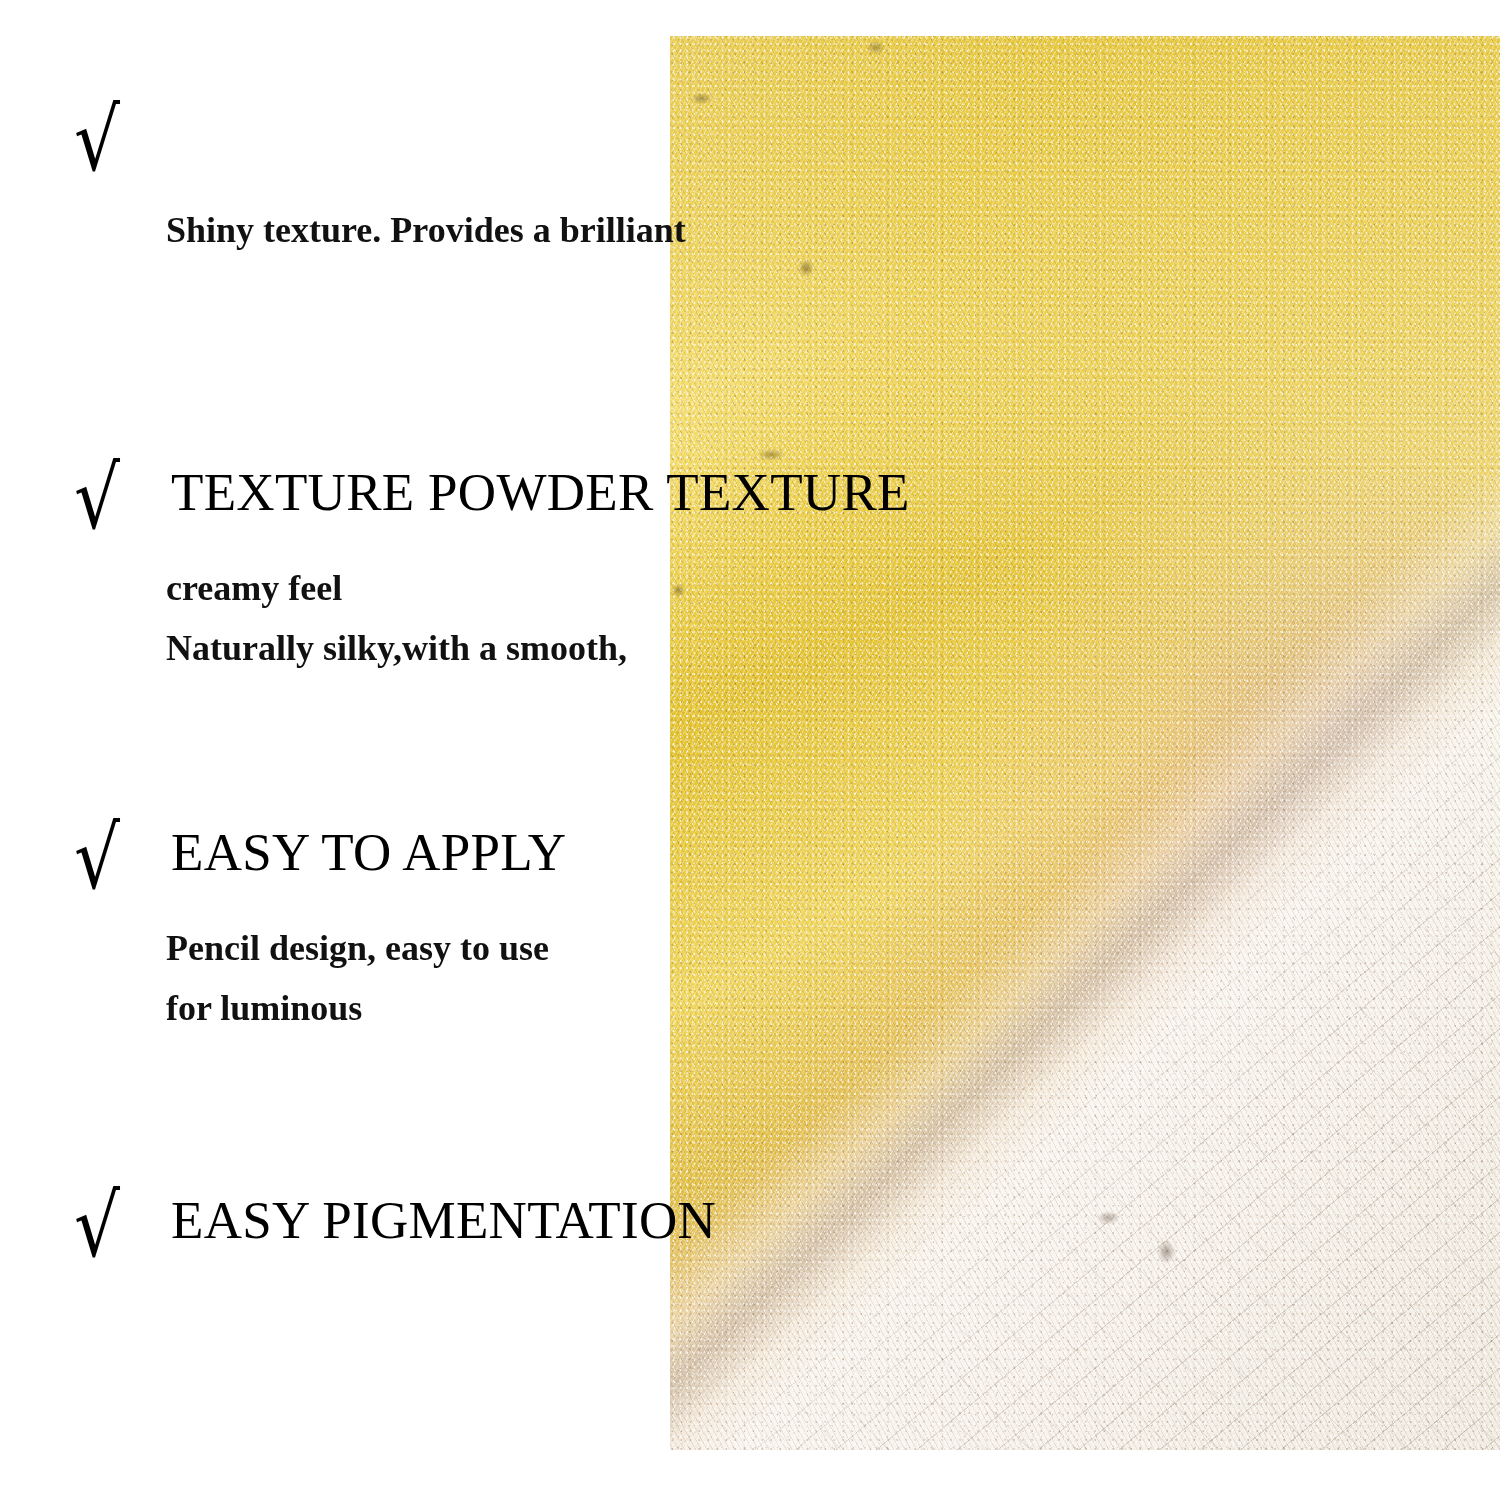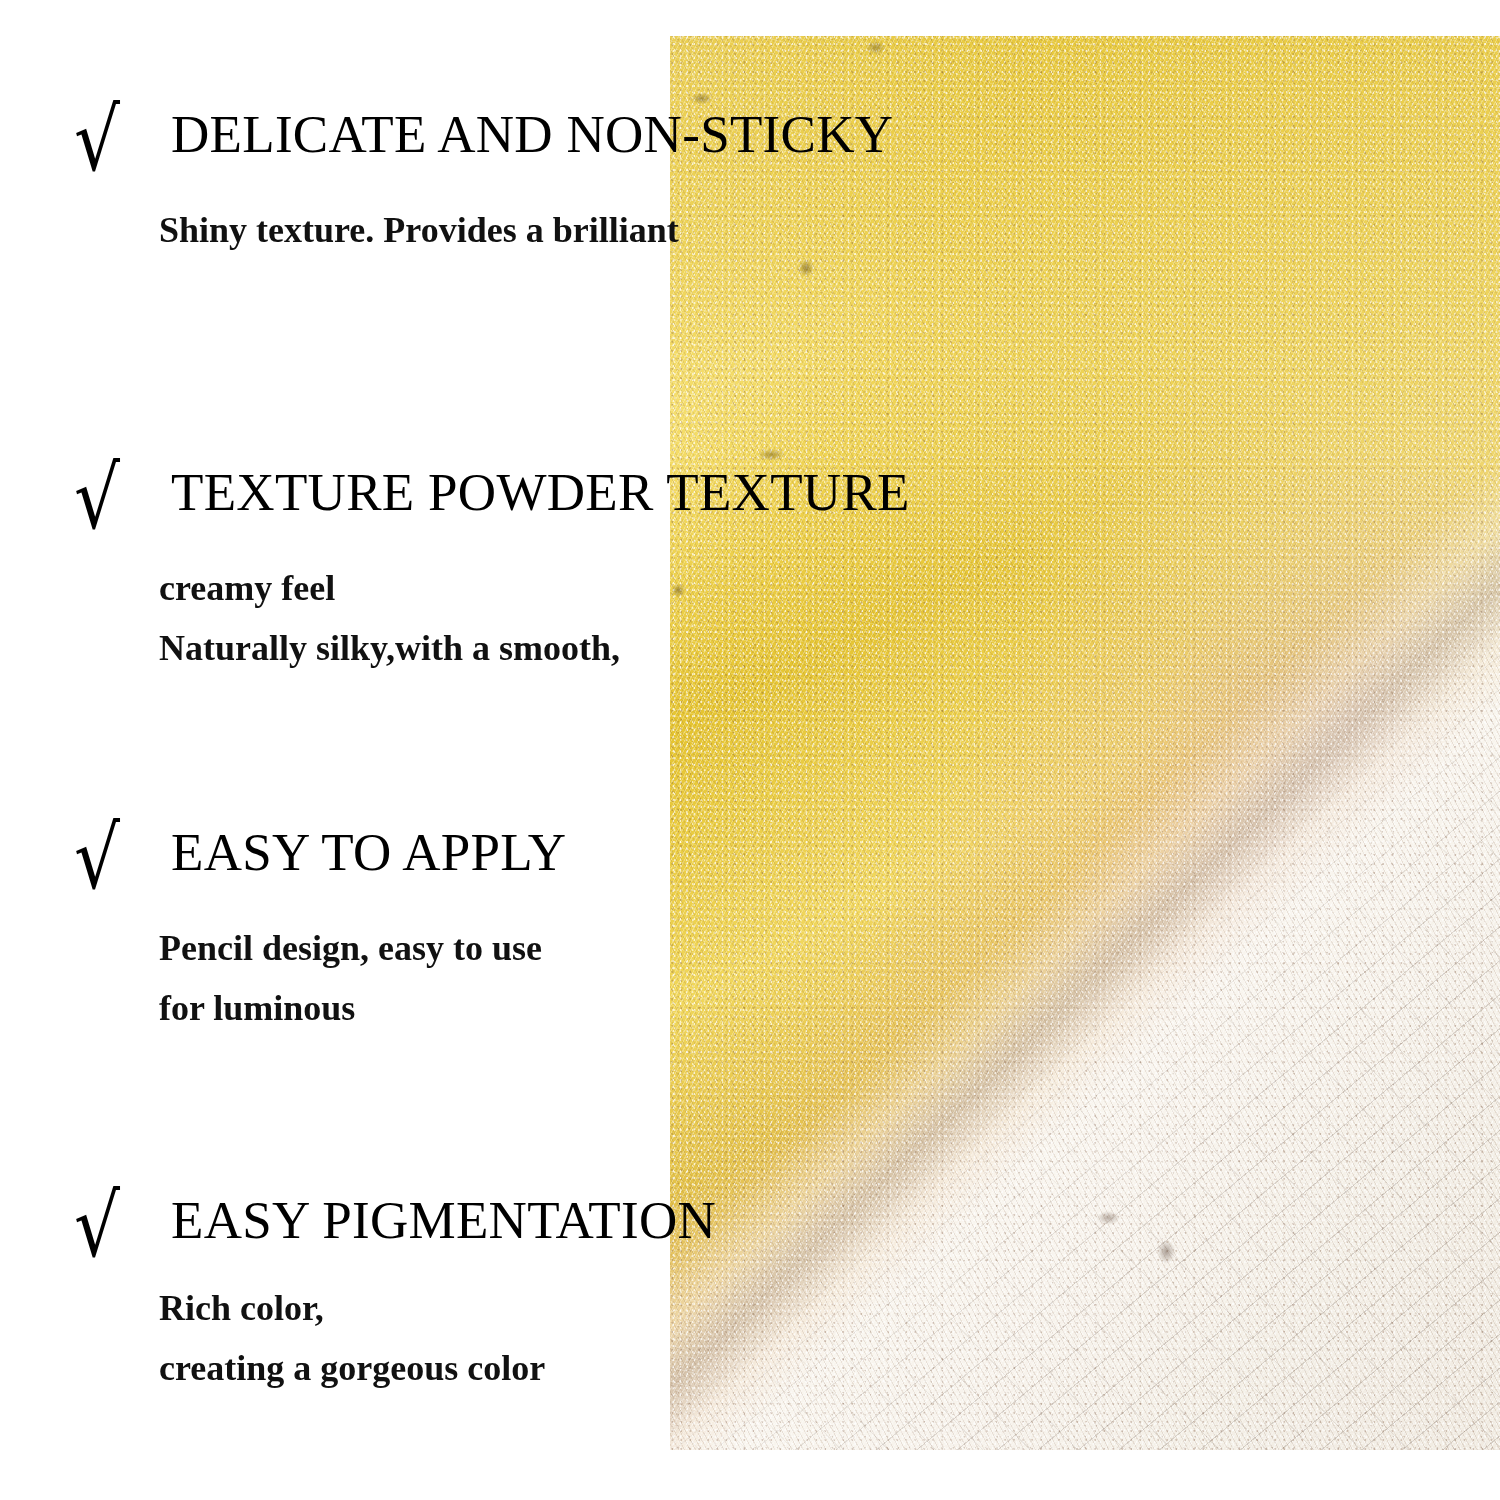--- a/index.html
+++ b/index.html
@@ -183,21 +183,21 @@
     font-size: 53px;
     line-height: 60px;
     letter-spacing: .3px;
     font-weight: 400;
     color: #000000;
     white-space: nowrap;
     font-family: "Liberation Serif", "DejaVu Serif", serif;
   }
   .feature-desc {
     position: absolute;
-    left: 159px;
+    left: 166px;
     font-size: 36px;
     line-height: 60px;
     font-weight: 700;
     color: #111111;
     white-space: nowrap;
     font-family: "Liberation Serif", "DejaVu Serif", serif;
   }
   .feature-desc .line { display: block; }
 </style>
 </head>
@@ -216,21 +216,20 @@
   <div class="layer lay-flecks"></div>
   <div class="layer lay-cracks"></div>
   <div class="layer lay-sheen"></div>
 </div>
 
 <div id="feature-list">
 
   <div class="feature-item" style="top:104px">
     <div class="feature-head">
       <span class="check-icon">√</span>
-      <span class="feature-title">DELICATE AND NON-STICKY</span>
     </div>
     <div class="feature-desc" style="top:96px">
       <span class="line">Shiny texture. Provides a brilliant</span>
     </div>
   </div>
 
   <div class="feature-item" style="top:462px">
     <div class="feature-head">
       <span class="check-icon">√</span>
       <span class="feature-title">TEXTURE POWDER TEXTURE</span>
@@ -250,19 +249,15 @@
       <span class="line">Pencil design, easy to use</span>
       <span class="line">for luminous</span>
     </div>
   </div>
 
   <div class="feature-item" style="top:1190px">
     <div class="feature-head">
       <span class="check-icon">√</span>
       <span class="feature-title">EASY PIGMENTATION</span>
     </div>
-    <div class="feature-desc" style="top:88px">
-      <span class="line">Rich color,</span>
-      <span class="line">creating a gorgeous color</span>
-    </div>
   </div>
 
 </div>
 
 </body></html>

